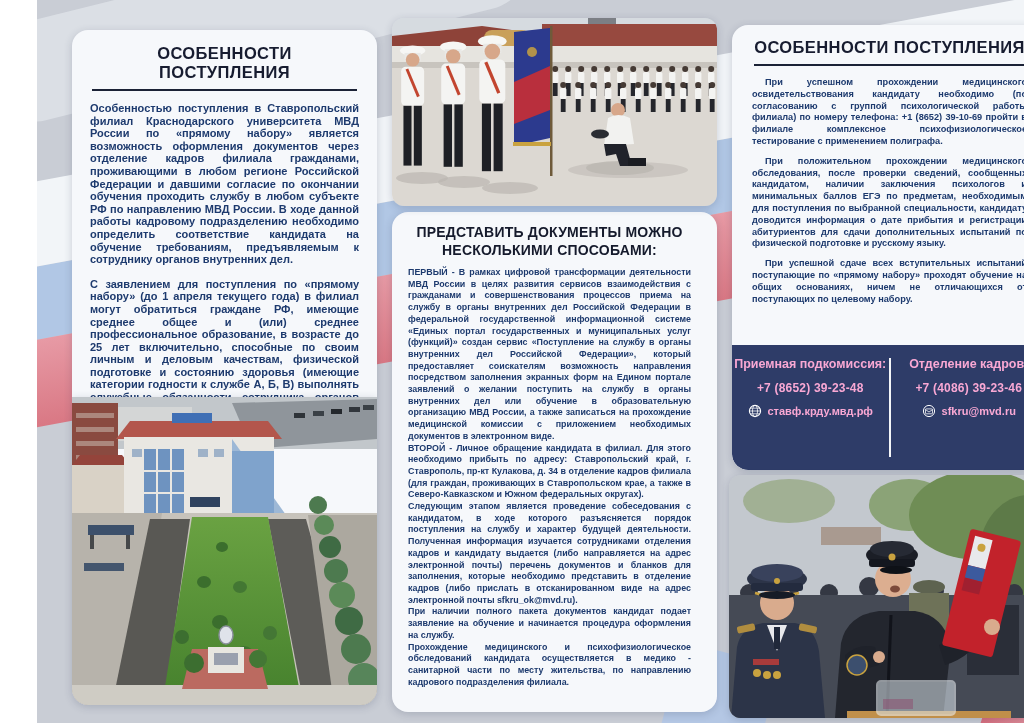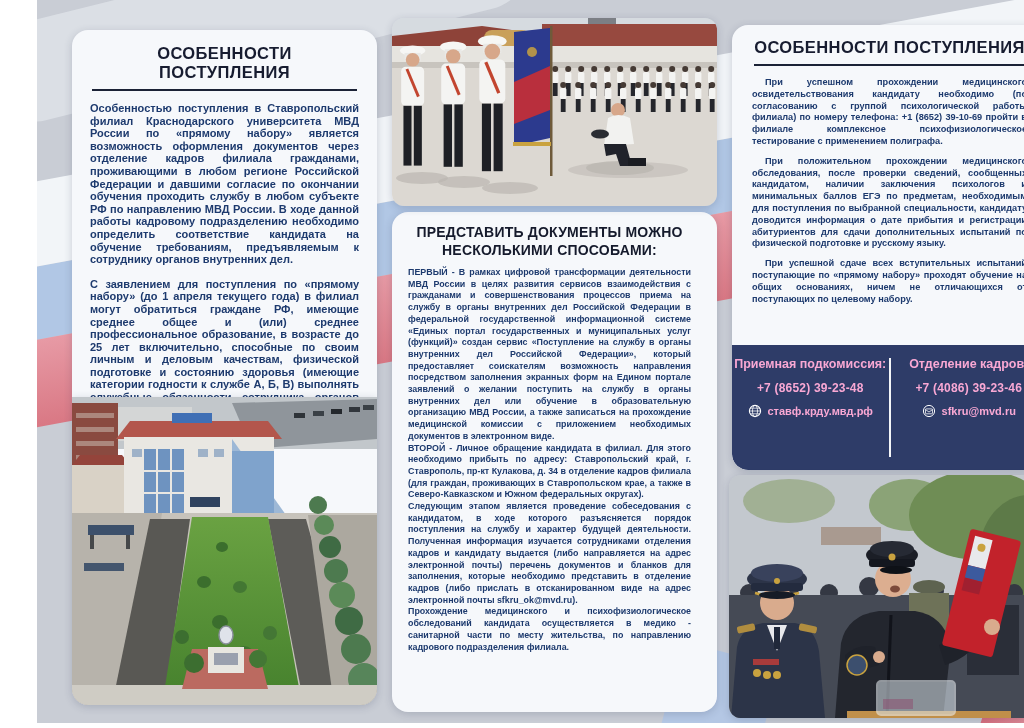--- a/index.html
+++ b/index.html
@@ -244,20 +244,21 @@
     </svg>
   </figure>
 
   <section class="panel panel-middle">
     <div class="pad-mid">
       <h3 class="mid-heading">ПРЕДСТАВИТЬ ДОКУМЕНТЫ МОЖНО НЕСКОЛЬКИМИ СПОСОБАМИ:</h3>
       <div class="body-text">
         <p>ПЕРВЫЙ - В рамках цифровой трансформации деятельности МВД России в целях развития сервисов взаимодействия с гражданами и совершенствования процессов приема на службу в органы внутренних дел Российской Федерации в федеральной государственной информационной системе «Единых портал государственных и муниципальных услуг (функций)» создан сервис «Поступление на службу в органы внутренних дел Российской Федерации», который предоставляет соискателям возможность направления посредством заполнения экранных форм на Едином портале заявлений о желании поступить на службу в органы внутренних дел или обучение в образовательную организацию МВД России, а также записаться на прохождение медицинской комиссии с приложением необходимых документов в электронном виде.</p>
         <p>ВТОРОЙ - Личное обращение кандидата в филиал. Для этого необходимо прибыть по адресу: Ставропольский край, г. Ставрополь, пр-кт Кулакова, д. 34 в отделение кадров филиала (для граждан, проживающих в Ставропольском крае, а также в Северо-Кавказском и Южном федеральных округах).</p>
         <p class="gap-top">Следующим этапом является проведение собеседования с кандидатом, в ходе которого разъясняется порядок поступления на службу и характер будущей деятельности. Полученная информация изучается сотрудниками отделения кадров и кандидату выдается (либо направляется на адрес электронной почты) перечень документов и бланков для заполнения, которые необходимо представить в отделение кадров (либо прислать в отсканированном виде на адрес электронной почты sfkru_ok@mvd.ru).</p>
+        <p>При наличии полного пакета документов кандидат подает заявление на обучение и начинается процедура оформления на службу.</p>
         <p>Прохождение медицинского и психофизиологическое обследований кандидата осуществляется в медико - санитарной части по месту жительства, по направлению кадрового подразделения филиала.</p>
       </div>
     </div>
   </section>
 
   <section class="panel panel-right">
     <div class="pad-right">
       <h2 class="panel-title">ОСОБЕННОСТИ ПОСТУПЛЕНИЯ</h2>
       <div class="rule"></div>
       <div class="body-text">

